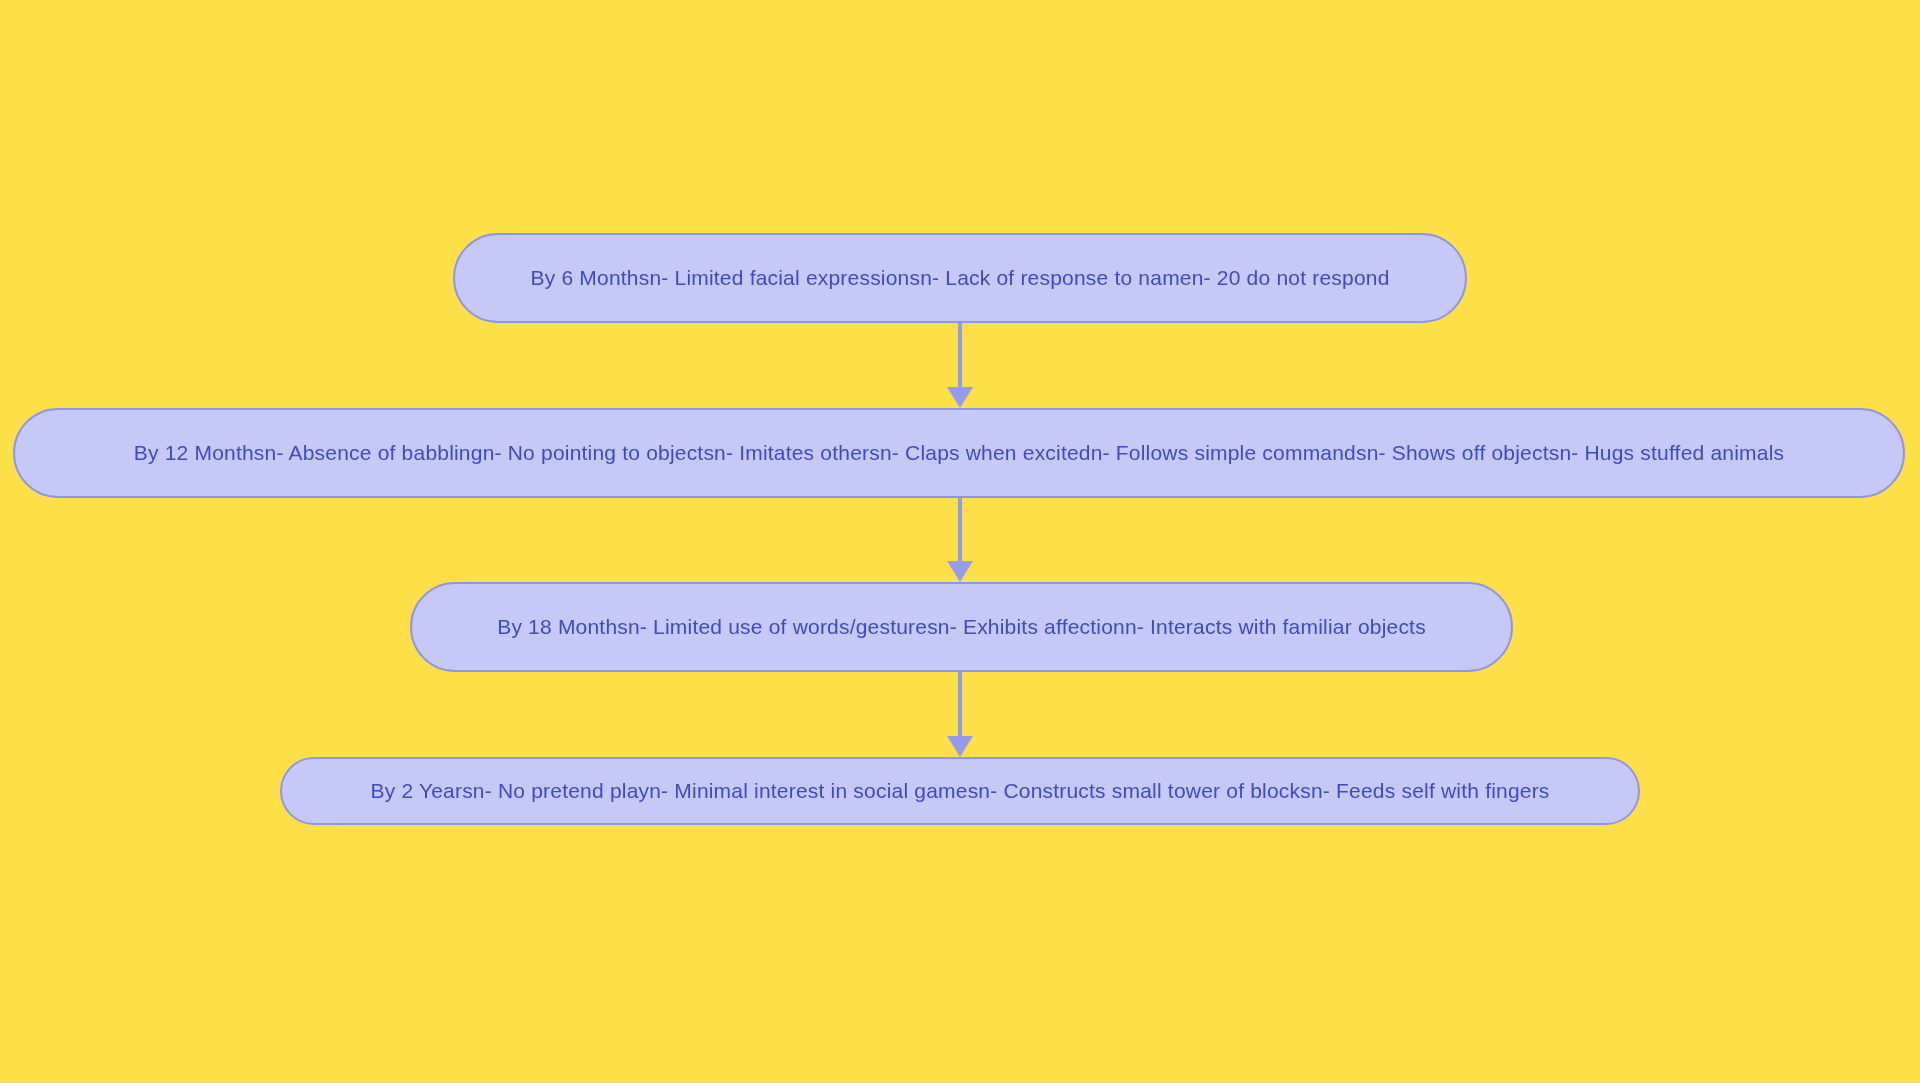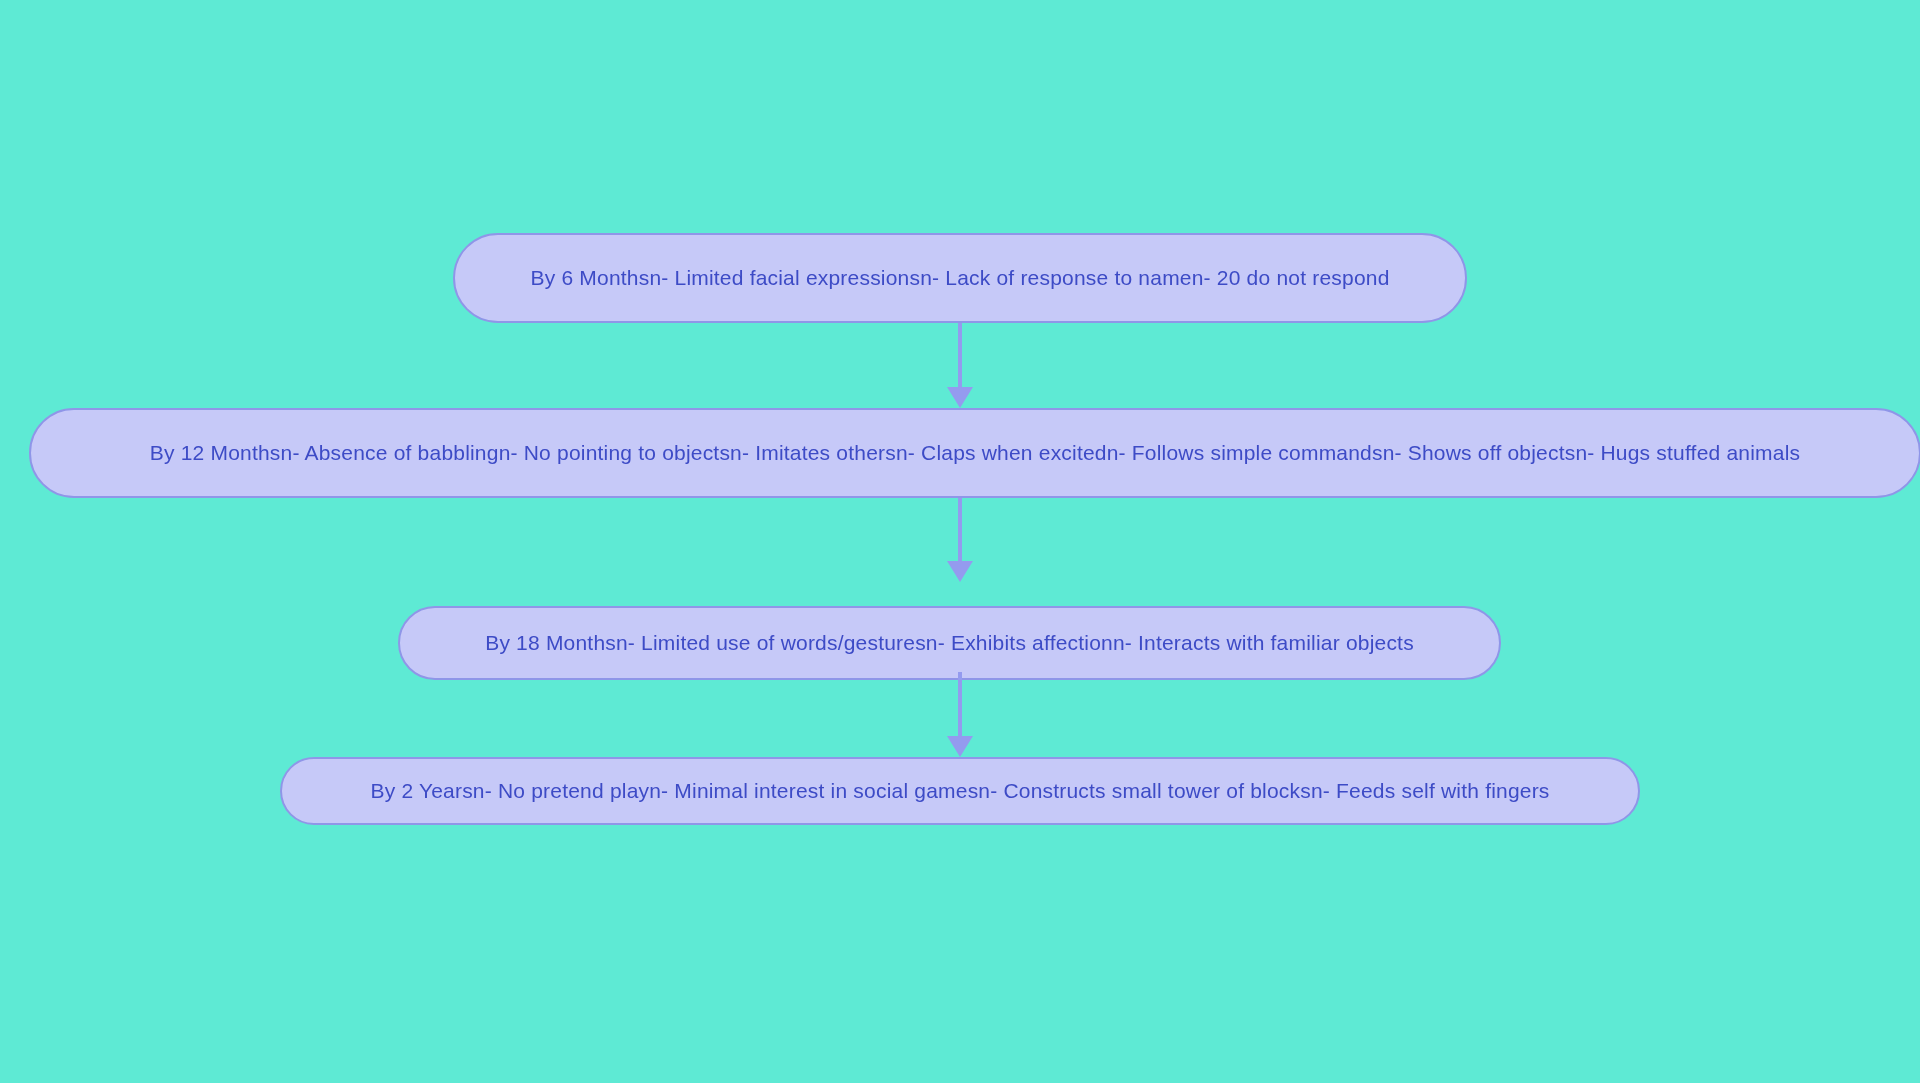--- a/index.html
+++ b/index.html
@@ -5,21 +5,21 @@
   html, body {
     margin: 0;
     padding: 0;
     background: #ffffff;
     font-family: "Liberation Sans", "DejaVu Sans", sans-serif;
   }
   .canvas {
     position: relative;
     width: 1920px;
     height: 1083px;
-    background: #5eead4;
+    background: #fde047;
     overflow: hidden;
   }
   .node {
     position: absolute;
     box-sizing: border-box;
     background: #c6c9f8;
     border: 2px solid #8f96e8;
     border-radius: 45px;
     display: flex;
     align-items: center;
@@ -29,22 +29,22 @@
   }
   .node-label {
     color: #3d4bc6;
     font-size: 21px;
     font-weight: 500;
     letter-spacing: 0.2px;
     line-height: 1.25;
     white-space: nowrap;
   }
   .node1 { left: 453px; top: 233px; width: 1014px; height: 90px; }
-  .node2 { left: 29px;  top: 408px; width: 1892px; height: 90px; }
-  .node3 { left: 398px; top: 582px; width: 1103px; height: 74px; margin-top: 24px; }
+  .node2 { left: 13px;  top: 408px; width: 1892px; height: 90px; }
+  .node3 { left: 410px; top: 582px; width: 1103px; height: 90px; }
   .node4 { left: 280px; top: 757px; width: 1360px; height: 68px; }
 
   .arrow {
     position: absolute;
     display: flex;
     flex-direction: column;
     align-items: center;
     width: 26px;
   }
   .arrow1 { left: 947px; top: 323px; height: 85px; }

